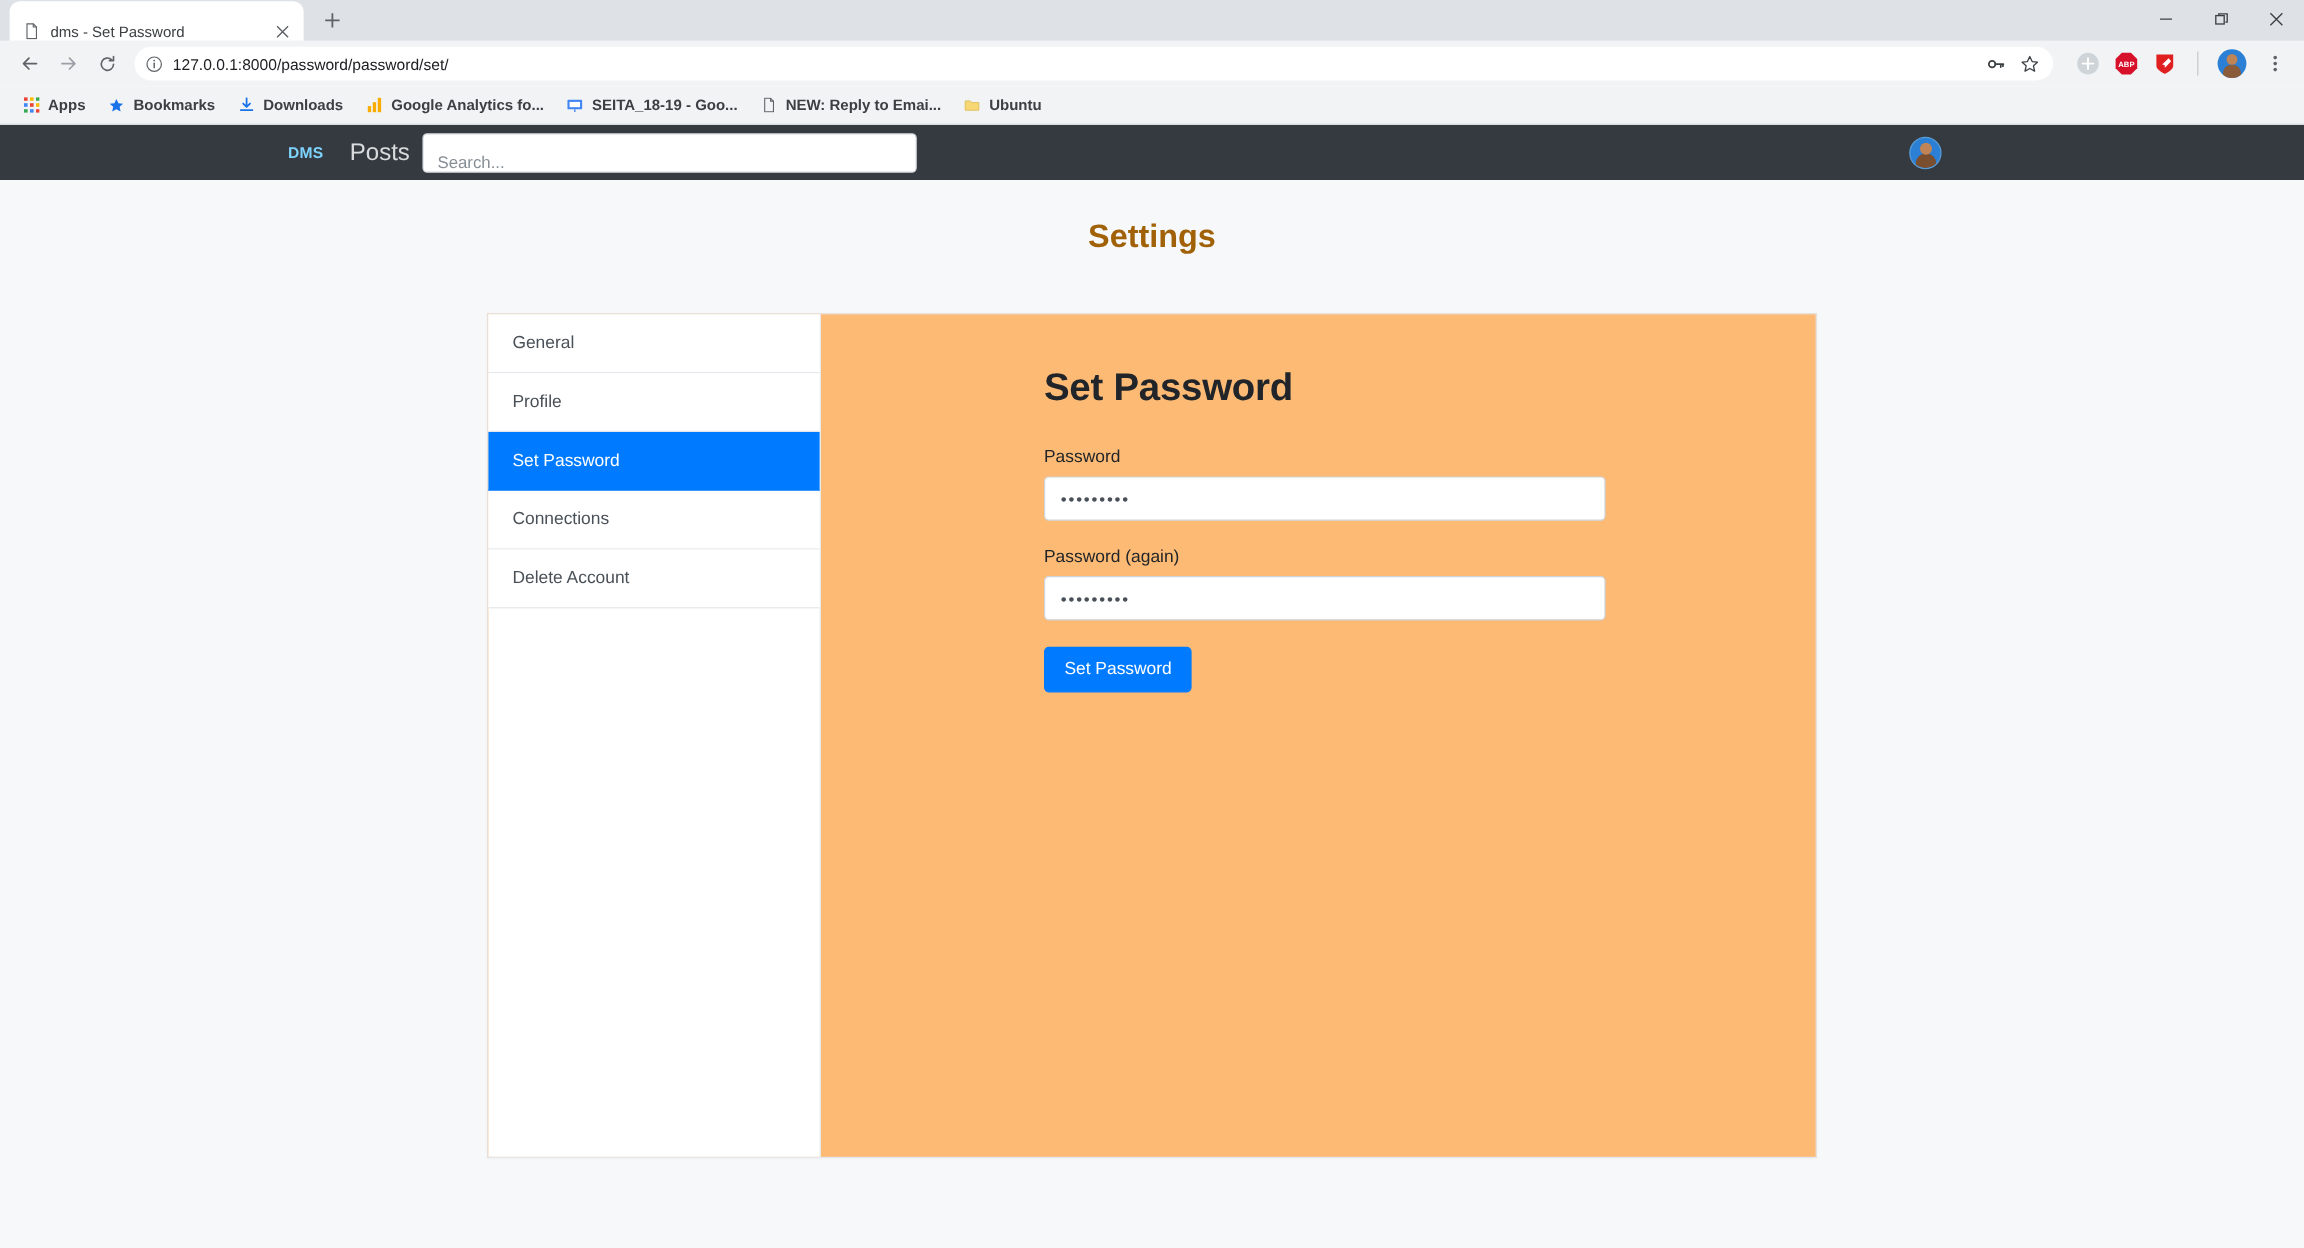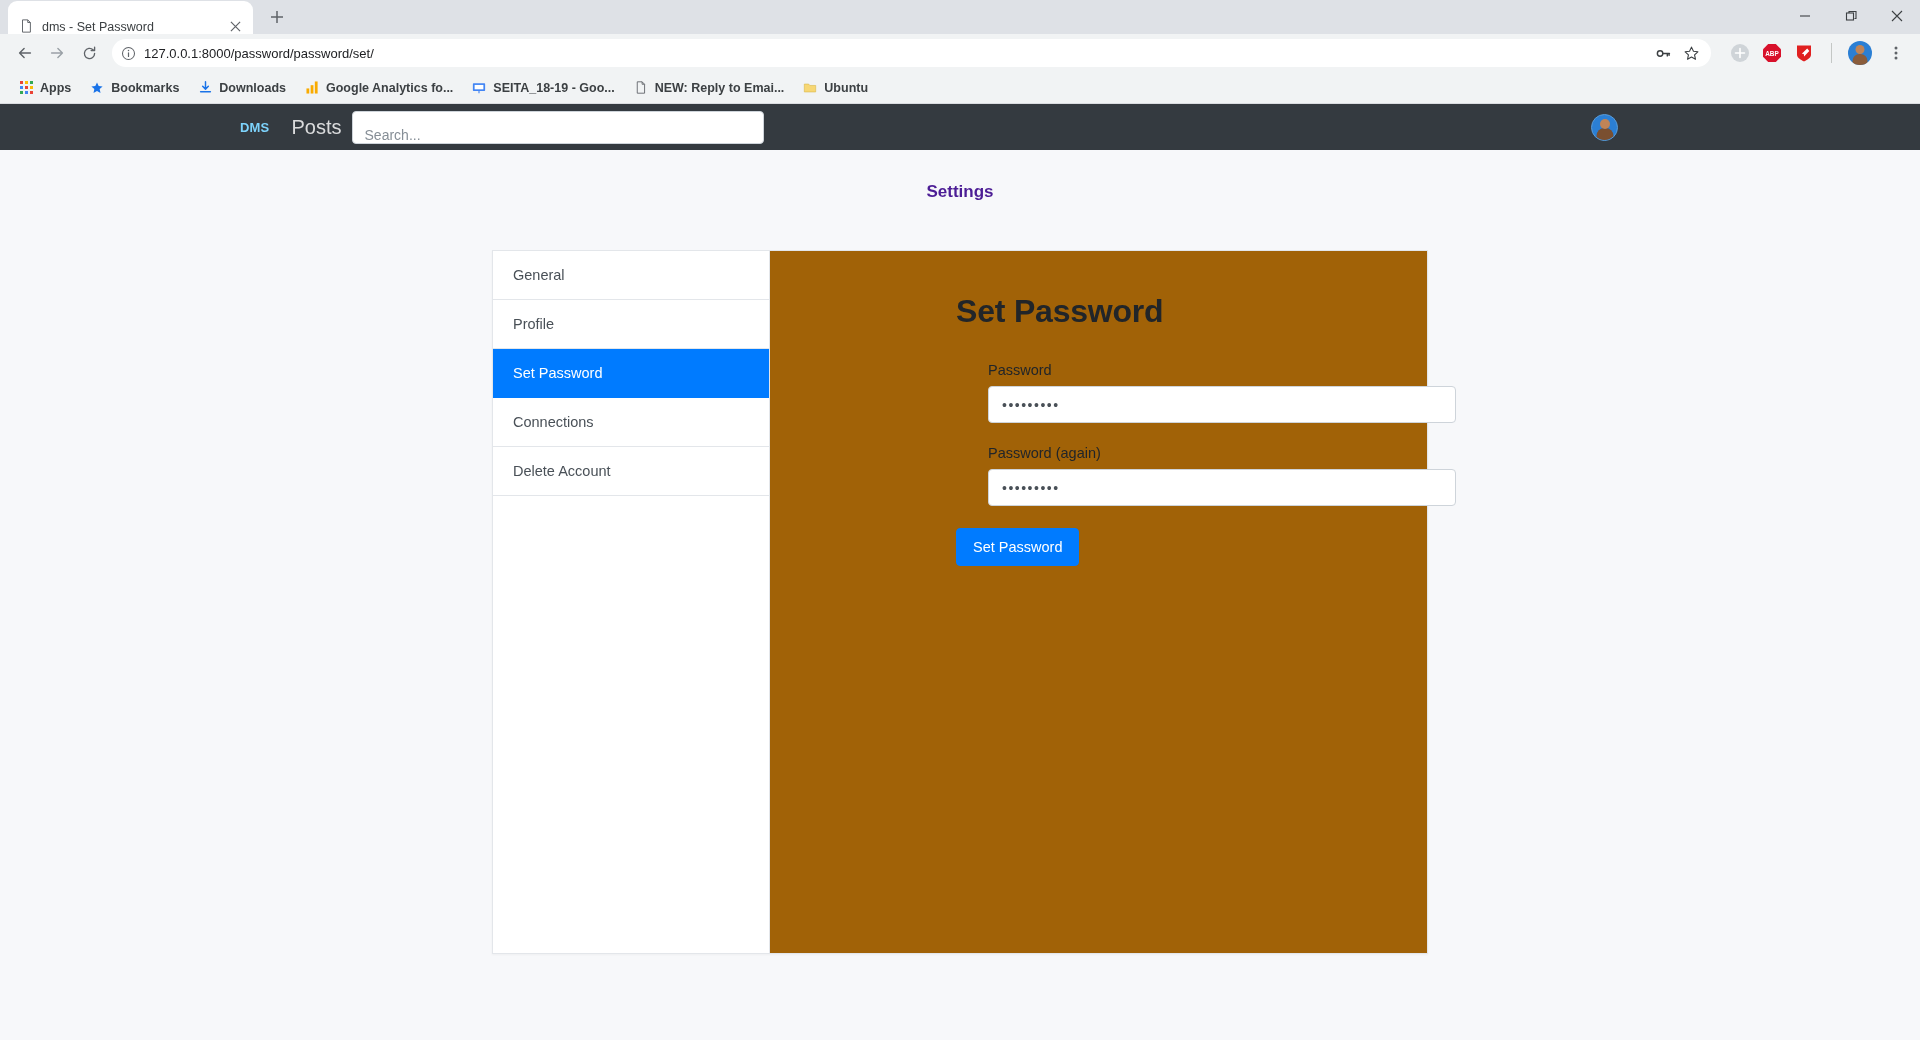--- a/index.html
+++ b/index.html
@@ -207,31 +207,31 @@
     position: absolute; left: 50%; top: 4px; transform: translateX(-50%);
     width: 10px; height: 10px; border-radius: 50%; background: #c08457; z-index: 2;
   }
   .nav-avatar .body {
     position: absolute; left: 50%; bottom: 0; transform: translateX(-50%);
     width: 17px; height: 12px; border-radius: 8px 8px 0 0; background: #7a4f30;
   }
 
   .page-title {
     text-align: center;
-    font-size: 17px;
+    font-size: 27px;
     font-weight: bold;
-    color: #4c1d95;
+    color: #a16207;
     margin-top: 32px;
     margin-bottom: 0;
   }
 
   .settings-card {
-    width: 936px;
+    width: 1108px;
     margin: 48px auto 0;
-    background: #a16207;
+    background: #fdba74;
     border: 1px solid #e3e6ea;
     display: flex;
     min-height: 704px;
     box-shadow: 0 1px 2px rgba(0,0,0,0.04);
   }
 
   .side-menu {
     width: 277px;
     flex: 0 0 277px;
     border-right: 1px solid #e3e6ea;
@@ -257,21 +257,21 @@
     flex: 1;
     padding: 42px 0 0 186px;
   }
   .content-heading {
     font-size: 32px;
     font-weight: bold;
     color: #212529;
     margin-bottom: 32px;
     letter-spacing: -0.2px;
   }
-  .field { margin-bottom: 22px; margin-left: 32px; }
+  .field { margin-bottom: 22px; }
   .field-label {
     display: block;
     font-size: 14.5px;
     color: #212529;
     margin-bottom: 8px;
   }
   .field-input {
     width: 468px;
     height: 37px;
     border: 1px solid #ced4da;

